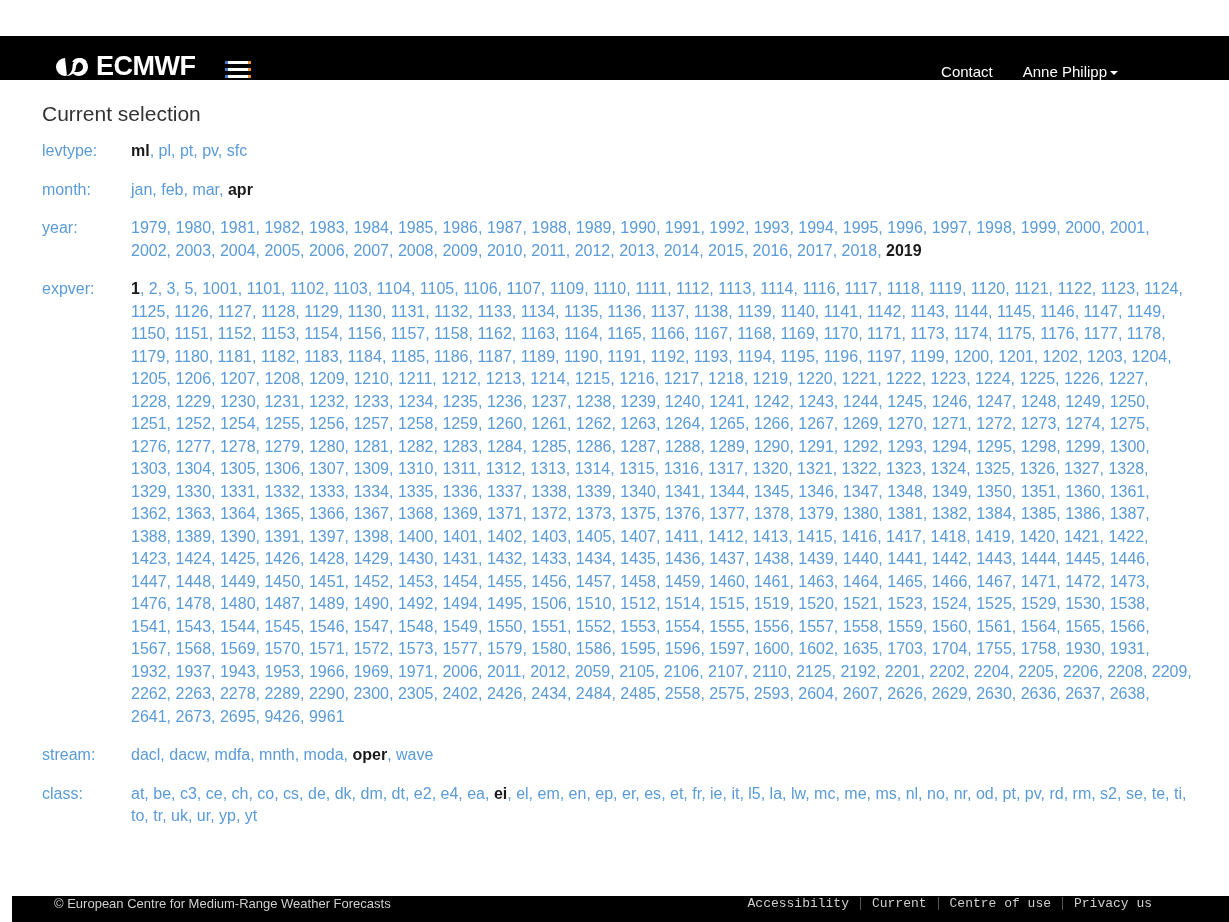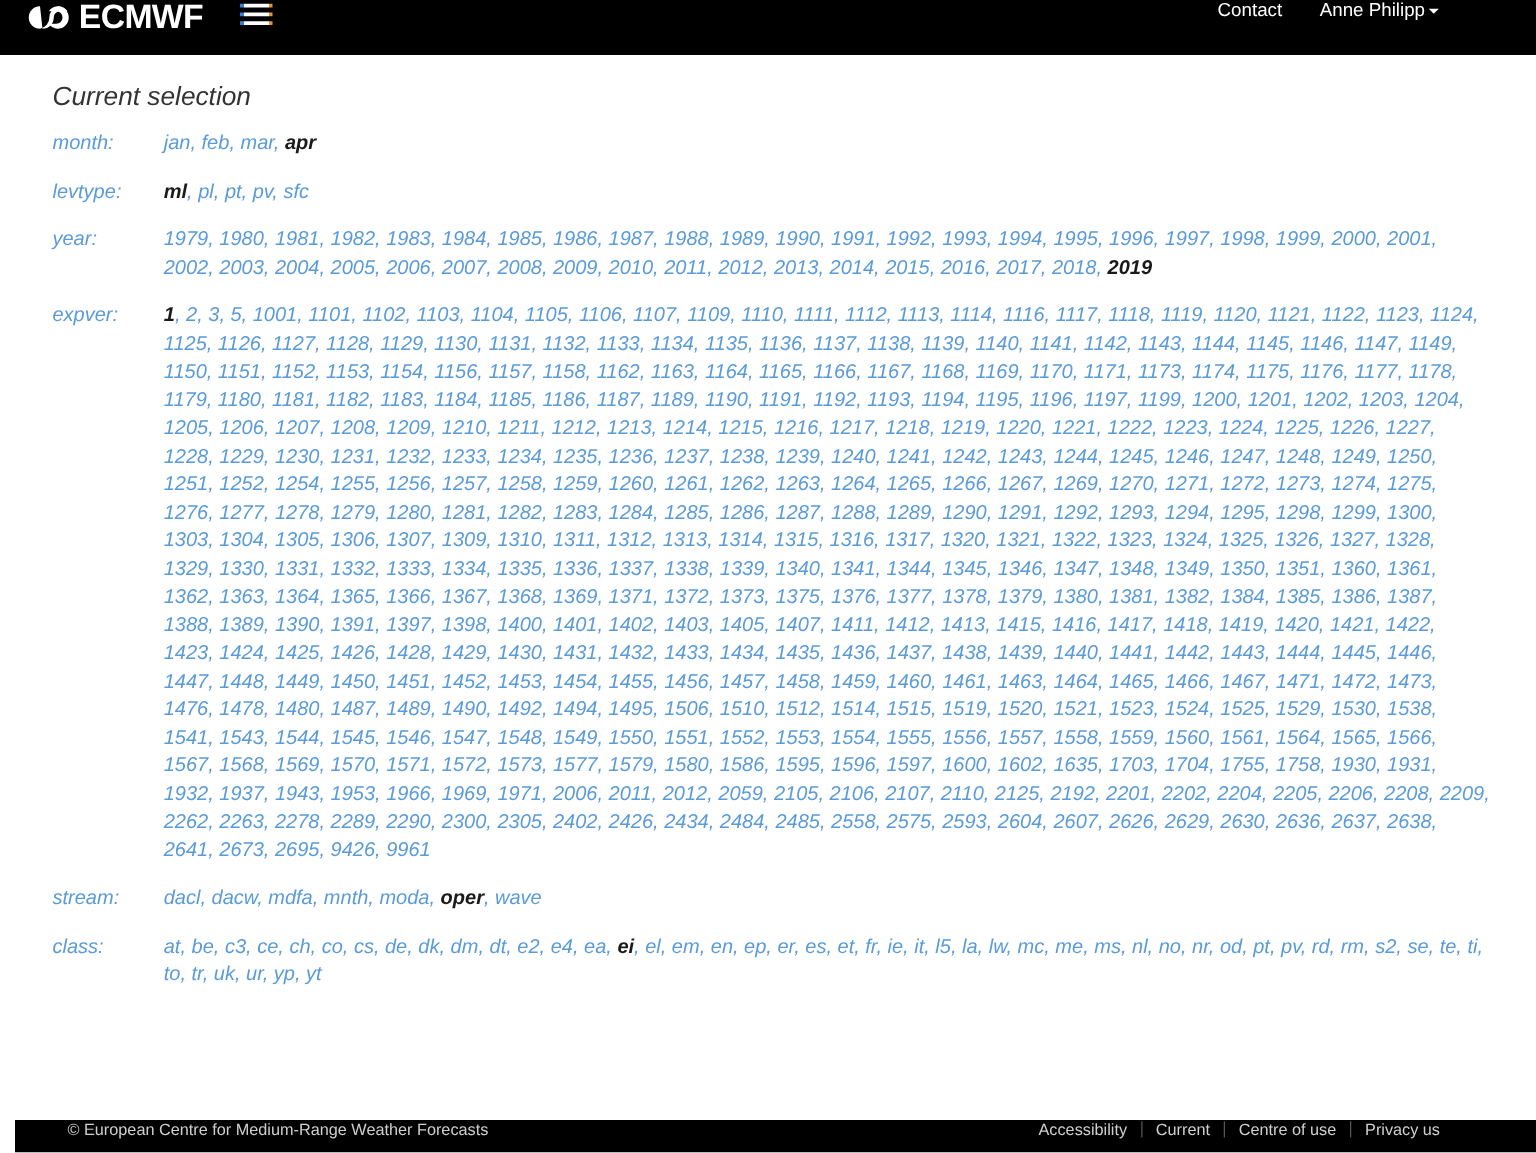--- a/index.html
+++ b/index.html
@@ -16,23 +16,24 @@
     color: #333333;
     overflow: hidden;
     position: relative;
   }
 
   
   .navbar {
     height: 44px;
     background: #000000;
     display: flex;
-    align-items: flex-start;
-    padding: 0 4px;
+    align-items: flex-end;
+    padding: 0 37px;
     box-sizing: border-box;
+    margin-top: 36px;
   }
   .brand {
     display: flex;
     align-items: center;
     gap: 7px;
     margin-left: 18px;
     text-decoration: none;
   }
   .logo-mark {
     width: 34px;
@@ -88,21 +89,20 @@
     margin-left: 3px;
     vertical-align: middle;
     border-left: 4px solid transparent;
     border-right: 4px solid transparent;
     border-top: 4px solid #ffffff;
   }
 
   
   .content {
     padding: 0;
-    font-style: italic;
   }
   .page-title {
     font-size: 21px;
     color: #333333;
     font-weight: 400;
     margin: 21px 0 14px 42px;
     line-height: 1.2;
   }
 
   .selection-table {
@@ -172,20 +172,21 @@
     align-items: center;
     padding-right: 58px;
   }
   .footer-links a {
     color: #cfcfcf;
     font-size: 13px;
     text-decoration: none;
     padding: 0 11px;
     cursor: pointer;
     white-space: nowrap;
+    font-family: Liberation Mono, monospace;
   }
   .footer-links .divider {
     width: 1px;
     height: 13px;
     background: #555555;
   }
 </style>
 </head>
 <body>
 
@@ -211,26 +212,26 @@
     <a class="nav-link" href="#"><span>Anne Philipp</span><span class="caret"></span></a>
   </div>
 </div>
 
 <div class="content">
   <h1 class="page-title">Current selection</h1>
 
   <table class="selection-table">
     <tbody id="selection-rows">
         <tr>
+          <td class="sel-label"><a href="#">levtype</a><span class="colon">:</span></td>
+          <td class="sel-values"><a href="#" class="v selected">ml</a><span class="sep">, </span><a href="#" class="v">pl</a><span class="sep">, </span><a href="#" class="v">pt</a><span class="sep">, </span><a href="#" class="v">pv</a><span class="sep">, </span><a href="#" class="v">sfc</a></td>
+        </tr>
+        <tr>
           <td class="sel-label"><a href="#">month</a><span class="colon">:</span></td>
           <td class="sel-values"><a href="#" class="v">jan</a><span class="sep">, </span><a href="#" class="v">feb</a><span class="sep">, </span><a href="#" class="v">mar</a><span class="sep">, </span><a href="#" class="v selected">apr</a></td>
-        </tr>
-        <tr>
-          <td class="sel-label"><a href="#">levtype</a><span class="colon">:</span></td>
-          <td class="sel-values"><a href="#" class="v selected">ml</a><span class="sep">, </span><a href="#" class="v">pl</a><span class="sep">, </span><a href="#" class="v">pt</a><span class="sep">, </span><a href="#" class="v">pv</a><span class="sep">, </span><a href="#" class="v">sfc</a></td>
         </tr>
         <tr>
           <td class="sel-label"><a href="#">year</a><span class="colon">:</span></td>
           <td class="sel-values"><a href="#" class="v">1979</a><span class="sep">, </span><a href="#" class="v">1980</a><span class="sep">, </span><a href="#" class="v">1981</a><span class="sep">, </span><a href="#" class="v">1982</a><span class="sep">, </span><a href="#" class="v">1983</a><span class="sep">, </span><a href="#" class="v">1984</a><span class="sep">, </span><a href="#" class="v">1985</a><span class="sep">, </span><a href="#" class="v">1986</a><span class="sep">, </span><a href="#" class="v">1987</a><span class="sep">, </span><a href="#" class="v">1988</a><span class="sep">, </span><a href="#" class="v">1989</a><span class="sep">, </span><a href="#" class="v">1990</a><span class="sep">, </span><a href="#" class="v">1991</a><span class="sep">, </span><a href="#" class="v">1992</a><span class="sep">, </span><a href="#" class="v">1993</a><span class="sep">, </span><a href="#" class="v">1994</a><span class="sep">, </span><a href="#" class="v">1995</a><span class="sep">, </span><a href="#" class="v">1996</a><span class="sep">, </span><a href="#" class="v">1997</a><span class="sep">, </span><a href="#" class="v">1998</a><span class="sep">, </span><a href="#" class="v">1999</a><span class="sep">, </span><a href="#" class="v">2000</a><span class="sep">, </span><a href="#" class="v">2001</a><span class="sep">, </span><a href="#" class="v">2002</a><span class="sep">, </span><a href="#" class="v">2003</a><span class="sep">, </span><a href="#" class="v">2004</a><span class="sep">, </span><a href="#" class="v">2005</a><span class="sep">, </span><a href="#" class="v">2006</a><span class="sep">, </span><a href="#" class="v">2007</a><span class="sep">, </span><a href="#" class="v">2008</a><span class="sep">, </span><a href="#" class="v">2009</a><span class="sep">, </span><a href="#" class="v">2010</a><span class="sep">, </span><a href="#" class="v">2011</a><span class="sep">, </span><a href="#" class="v">2012</a><span class="sep">, </span><a href="#" class="v">2013</a><span class="sep">, </span><a href="#" class="v">2014</a><span class="sep">, </span><a href="#" class="v">2015</a><span class="sep">, </span><a href="#" class="v">2016</a><span class="sep">, </span><a href="#" class="v">2017</a><span class="sep">, </span><a href="#" class="v">2018</a><span class="sep">, </span><a href="#" class="v selected">2019</a></td>
         </tr>
         <tr>
           <td class="sel-label"><a href="#">expver</a><span class="colon">:</span></td>
           <td class="sel-values"><a href="#" class="v selected">1</a><span class="sep">, </span><a href="#" class="v">2</a><span class="sep">, </span><a href="#" class="v">3</a><span class="sep">, </span><a href="#" class="v">5</a><span class="sep">, </span><a href="#" class="v">1001</a><span class="sep">, </span><a href="#" class="v">1101</a><span class="sep">, </span><a href="#" class="v">1102</a><span class="sep">, </span><a href="#" class="v">1103</a><span class="sep">, </span><a href="#" class="v">1104</a><span class="sep">, </span><a href="#" class="v">1105</a><span class="sep">, </span><a href="#" class="v">1106</a><span class="sep">, </span><a href="#" class="v">1107</a><span class="sep">, </span><a href="#" class="v">1109</a><span class="sep">, </span><a href="#" class="v">1110</a><span class="sep">, </span><a href="#" class="v">1111</a><span class="sep">, </span><a href="#" class="v">1112</a><span class="sep">, </span><a href="#" class="v">1113</a><span class="sep">, </span><a href="#" class="v">1114</a><span class="sep">, </span><a href="#" class="v">1116</a><span class="sep">, </span><a href="#" class="v">1117</a><span class="sep">, </span><a href="#" class="v">1118</a><span class="sep">, </span><a href="#" class="v">1119</a><span class="sep">, </span><a href="#" class="v">1120</a><span class="sep">, </span><a href="#" class="v">1121</a><span class="sep">, </span><a href="#" class="v">1122</a><span class="sep">, </span><a href="#" class="v">1123</a><span class="sep">, </span><a href="#" class="v">1124</a><span class="sep">, </span><a href="#" class="v">1125</a><span class="sep">, </span><a href="#" class="v">1126</a><span class="sep">, </span><a href="#" class="v">1127</a><span class="sep">, </span><a href="#" class="v">1128</a><span class="sep">, </span><a href="#" class="v">1129</a><span class="sep">, </span><a href="#" class="v">1130</a><span class="sep">, </span><a href="#" class="v">1131</a><span class="sep">, </span><a href="#" class="v">1132</a><span class="sep">, </span><a href="#" class="v">1133</a><span class="sep">, </span><a href="#" class="v">1134</a><span class="sep">, </span><a href="#" class="v">1135</a><span class="sep">, </span><a href="#" class="v">1136</a><span class="sep">, </span><a href="#" class="v">1137</a><span class="sep">, </span><a href="#" class="v">1138</a><span class="sep">, </span><a href="#" class="v">1139</a><span class="sep">, </span><a href="#" class="v">1140</a><span class="sep">, </span><a href="#" class="v">1141</a><span class="sep">, </span><a href="#" class="v">1142</a><span class="sep">, </span><a href="#" class="v">1143</a><span class="sep">, </span><a href="#" class="v">1144</a><span class="sep">, </span><a href="#" class="v">1145</a><span class="sep">, </span><a href="#" class="v">1146</a><span class="sep">, </span><a href="#" class="v">1147</a><span class="sep">, </span><a href="#" class="v">1149</a><span class="sep">, </span><a href="#" class="v">1150</a><span class="sep">, </span><a href="#" class="v">1151</a><span class="sep">, </span><a href="#" class="v">1152</a><span class="sep">, </span><a href="#" class="v">1153</a><span class="sep">, </span><a href="#" class="v">1154</a><span class="sep">, </span><a href="#" class="v">1156</a><span class="sep">, </span><a href="#" class="v">1157</a><span class="sep">, </span><a href="#" class="v">1158</a><span class="sep">, </span><a href="#" class="v">1162</a><span class="sep">, </span><a href="#" class="v">1163</a><span class="sep">, </span><a href="#" class="v">1164</a><span class="sep">, </span><a href="#" class="v">1165</a><span class="sep">, </span><a href="#" class="v">1166</a><span class="sep">, </span><a href="#" class="v">1167</a><span class="sep">, </span><a href="#" class="v">1168</a><span class="sep">, </span><a href="#" class="v">1169</a><span class="sep">, </span><a href="#" class="v">1170</a><span class="sep">, </span><a href="#" class="v">1171</a><span class="sep">, </span><a href="#" class="v">1173</a><span class="sep">, </span><a href="#" class="v">1174</a><span class="sep">, </span><a href="#" class="v">1175</a><span class="sep">, </span><a href="#" class="v">1176</a><span class="sep">, </span><a href="#" class="v">1177</a><span class="sep">, </span><a href="#" class="v">1178</a><span class="sep">, </span><a href="#" class="v">1179</a><span class="sep">, </span><a href="#" class="v">1180</a><span class="sep">, </span><a href="#" class="v">1181</a><span class="sep">, </span><a href="#" class="v">1182</a><span class="sep">, </span><a href="#" class="v">1183</a><span class="sep">, </span><a href="#" class="v">1184</a><span class="sep">, </span><a href="#" class="v">1185</a><span class="sep">, </span><a href="#" class="v">1186</a><span class="sep">, </span><a href="#" class="v">1187</a><span class="sep">, </span><a href="#" class="v">1189</a><span class="sep">, </span><a href="#" class="v">1190</a><span class="sep">, </span><a href="#" class="v">1191</a><span class="sep">, </span><a href="#" class="v">1192</a><span class="sep">, </span><a href="#" class="v">1193</a><span class="sep">, </span><a href="#" class="v">1194</a><span class="sep">, </span><a href="#" class="v">1195</a><span class="sep">, </span><a href="#" class="v">1196</a><span class="sep">, </span><a href="#" class="v">1197</a><span class="sep">, </span><a href="#" class="v">1199</a><span class="sep">, </span><a href="#" class="v">1200</a><span class="sep">, </span><a href="#" class="v">1201</a><span class="sep">, </span><a href="#" class="v">1202</a><span class="sep">, </span><a href="#" class="v">1203</a><span class="sep">, </span><a href="#" class="v">1204</a><span class="sep">, </span><a href="#" class="v">1205</a><span class="sep">, </span><a href="#" class="v">1206</a><span class="sep">, </span><a href="#" class="v">1207</a><span class="sep">, </span><a href="#" class="v">1208</a><span class="sep">, </span><a href="#" class="v">1209</a><span class="sep">, </span><a href="#" class="v">1210</a><span class="sep">, </span><a href="#" class="v">1211</a><span class="sep">, </span><a href="#" class="v">1212</a><span class="sep">, </span><a href="#" class="v">1213</a><span class="sep">, </span><a href="#" class="v">1214</a><span class="sep">, </span><a href="#" class="v">1215</a><span class="sep">, </span><a href="#" class="v">1216</a><span class="sep">, </span><a href="#" class="v">1217</a><span class="sep">, </span><a href="#" class="v">1218</a><span class="sep">, </span><a href="#" class="v">1219</a><span class="sep">, </span><a href="#" class="v">1220</a><span class="sep">, </span><a href="#" class="v">1221</a><span class="sep">, </span><a href="#" class="v">1222</a><span class="sep">, </span><a href="#" class="v">1223</a><span class="sep">, </span><a href="#" class="v">1224</a><span class="sep">, </span><a href="#" class="v">1225</a><span class="sep">, </span><a href="#" class="v">1226</a><span class="sep">, </span><a href="#" class="v">1227</a><span class="sep">, </span><a href="#" class="v">1228</a><span class="sep">, </span><a href="#" class="v">1229</a><span class="sep">, </span><a href="#" class="v">1230</a><span class="sep">, </span><a href="#" class="v">1231</a><span class="sep">, </span><a href="#" class="v">1232</a><span class="sep">, </span><a href="#" class="v">1233</a><span class="sep">, </span><a href="#" class="v">1234</a><span class="sep">, </span><a href="#" class="v">1235</a><span class="sep">, </span><a href="#" class="v">1236</a><span class="sep">, </span><a href="#" class="v">1237</a><span class="sep">, </span><a href="#" class="v">1238</a><span class="sep">, </span><a href="#" class="v">1239</a><span class="sep">, </span><a href="#" class="v">1240</a><span class="sep">, </span><a href="#" class="v">1241</a><span class="sep">, </span><a href="#" class="v">1242</a><span class="sep">, </span><a href="#" class="v">1243</a><span class="sep">, </span><a href="#" class="v">1244</a><span class="sep">, </span><a href="#" class="v">1245</a><span class="sep">, </span><a href="#" class="v">1246</a><span class="sep">, </span><a href="#" class="v">1247</a><span class="sep">, </span><a href="#" class="v">1248</a><span class="sep">, </span><a href="#" class="v">1249</a><span class="sep">, </span><a href="#" class="v">1250</a><span class="sep">, </span><a href="#" class="v">1251</a><span class="sep">, </span><a href="#" class="v">1252</a><span class="sep">, </span><a href="#" class="v">1254</a><span class="sep">, </span><a href="#" class="v">1255</a><span class="sep">, </span><a href="#" class="v">1256</a><span class="sep">, </span><a href="#" class="v">1257</a><span class="sep">, </span><a href="#" class="v">1258</a><span class="sep">, </span><a href="#" class="v">1259</a><span class="sep">, </span><a href="#" class="v">1260</a><span class="sep">, </span><a href="#" class="v">1261</a><span class="sep">, </span><a href="#" class="v">1262</a><span class="sep">, </span><a href="#" class="v">1263</a><span class="sep">, </span><a href="#" class="v">1264</a><span class="sep">, </span><a href="#" class="v">1265</a><span class="sep">, </span><a href="#" class="v">1266</a><span class="sep">, </span><a href="#" class="v">1267</a><span class="sep">, </span><a href="#" class="v">1269</a><span class="sep">, </span><a href="#" class="v">1270</a><span class="sep">, </span><a href="#" class="v">1271</a><span class="sep">, </span><a href="#" class="v">1272</a><span class="sep">, </span><a href="#" class="v">1273</a><span class="sep">, </span><a href="#" class="v">1274</a><span class="sep">, </span><a href="#" class="v">1275</a><span class="sep">, </span><a href="#" class="v">1276</a><span class="sep">, </span><a href="#" class="v">1277</a><span class="sep">, </span><a href="#" class="v">1278</a><span class="sep">, </span><a href="#" class="v">1279</a><span class="sep">, </span><a href="#" class="v">1280</a><span class="sep">, </span><a href="#" class="v">1281</a><span class="sep">, </span><a href="#" class="v">1282</a><span class="sep">, </span><a href="#" class="v">1283</a><span class="sep">, </span><a href="#" class="v">1284</a><span class="sep">, </span><a href="#" class="v">1285</a><span class="sep">, </span><a href="#" class="v">1286</a><span class="sep">, </span><a href="#" class="v">1287</a><span class="sep">, </span><a href="#" class="v">1288</a><span class="sep">, </span><a href="#" class="v">1289</a><span class="sep">, </span><a href="#" class="v">1290</a><span class="sep">, </span><a href="#" class="v">1291</a><span class="sep">, </span><a href="#" class="v">1292</a><span class="sep">, </span><a href="#" class="v">1293</a><span class="sep">, </span><a href="#" class="v">1294</a><span class="sep">, </span><a href="#" class="v">1295</a><span class="sep">, </span><a href="#" class="v">1298</a><span class="sep">, </span><a href="#" class="v">1299</a><span class="sep">, </span><a href="#" class="v">1300</a><span class="sep">, </span><a href="#" class="v">1303</a><span class="sep">, </span><a href="#" class="v">1304</a><span class="sep">, </span><a href="#" class="v">1305</a><span class="sep">, </span><a href="#" class="v">1306</a><span class="sep">, </span><a href="#" class="v">1307</a><span class="sep">, </span><a href="#" class="v">1309</a><span class="sep">, </span><a href="#" class="v">1310</a><span class="sep">, </span><a href="#" class="v">1311</a><span class="sep">, </span><a href="#" class="v">1312</a><span class="sep">, </span><a href="#" class="v">1313</a><span class="sep">, </span><a href="#" class="v">1314</a><span class="sep">, </span><a href="#" class="v">1315</a><span class="sep">, </span><a href="#" class="v">1316</a><span class="sep">, </span><a href="#" class="v">1317</a><span class="sep">, </span><a href="#" class="v">1320</a><span class="sep">, </span><a href="#" class="v">1321</a><span class="sep">, </span><a href="#" class="v">1322</a><span class="sep">, </span><a href="#" class="v">1323</a><span class="sep">, </span><a href="#" class="v">1324</a><span class="sep">, </span><a href="#" class="v">1325</a><span class="sep">, </span><a href="#" class="v">1326</a><span class="sep">, </span><a href="#" class="v">1327</a><span class="sep">, </span><a href="#" class="v">1328</a><span class="sep">, </span><a href="#" class="v">1329</a><span class="sep">, </span><a href="#" class="v">1330</a><span class="sep">, </span><a href="#" class="v">1331</a><span class="sep">, </span><a href="#" class="v">1332</a><span class="sep">, </span><a href="#" class="v">1333</a><span class="sep">, </span><a href="#" class="v">1334</a><span class="sep">, </span><a href="#" class="v">1335</a><span class="sep">, </span><a href="#" class="v">1336</a><span class="sep">, </span><a href="#" class="v">1337</a><span class="sep">, </span><a href="#" class="v">1338</a><span class="sep">, </span><a href="#" class="v">1339</a><span class="sep">, </span><a href="#" class="v">1340</a><span class="sep">, </span><a href="#" class="v">1341</a><span class="sep">, </span><a href="#" class="v">1344</a><span class="sep">, </span><a href="#" class="v">1345</a><span class="sep">, </span><a href="#" class="v">1346</a><span class="sep">, </span><a href="#" class="v">1347</a><span class="sep">, </span><a href="#" class="v">1348</a><span class="sep">, </span><a href="#" class="v">1349</a><span class="sep">, </span><a href="#" class="v">1350</a><span class="sep">, </span><a href="#" class="v">1351</a><span class="sep">, </span><a href="#" class="v">1360</a><span class="sep">, </span><a href="#" class="v">1361</a><span class="sep">, </span><a href="#" class="v">1362</a><span class="sep">, </span><a href="#" class="v">1363</a><span class="sep">, </span><a href="#" class="v">1364</a><span class="sep">, </span><a href="#" class="v">1365</a><span class="sep">, </span><a href="#" class="v">1366</a><span class="sep">, </span><a href="#" class="v">1367</a><span class="sep">, </span><a href="#" class="v">1368</a><span class="sep">, </span><a href="#" class="v">1369</a><span class="sep">, </span><a href="#" class="v">1371</a><span class="sep">, </span><a href="#" class="v">1372</a><span class="sep">, </span><a href="#" class="v">1373</a><span class="sep">, </span><a href="#" class="v">1375</a><span class="sep">, </span><a href="#" class="v">1376</a><span class="sep">, </span><a href="#" class="v">1377</a><span class="sep">, </span><a href="#" class="v">1378</a><span class="sep">, </span><a href="#" class="v">1379</a><span class="sep">, </span><a href="#" class="v">1380</a><span class="sep">, </span><a href="#" class="v">1381</a><span class="sep">, </span><a href="#" class="v">1382</a><span class="sep">, </span><a href="#" class="v">1384</a><span class="sep">, </span><a href="#" class="v">1385</a><span class="sep">, </span><a href="#" class="v">1386</a><span class="sep">, </span><a href="#" class="v">1387</a><span class="sep">, </span><a href="#" class="v">1388</a><span class="sep">, </span><a href="#" class="v">1389</a><span class="sep">, </span><a href="#" class="v">1390</a><span class="sep">, </span><a href="#" class="v">1391</a><span class="sep">, </span><a href="#" class="v">1397</a><span class="sep">, </span><a href="#" class="v">1398</a><span class="sep">, </span><a href="#" class="v">1400</a><span class="sep">, </span><a href="#" class="v">1401</a><span class="sep">, </span><a href="#" class="v">1402</a><span class="sep">, </span><a href="#" class="v">1403</a><span class="sep">, </span><a href="#" class="v">1405</a><span class="sep">, </span><a href="#" class="v">1407</a><span class="sep">, </span><a href="#" class="v">1411</a><span class="sep">, </span><a href="#" class="v">1412</a><span class="sep">, </span><a href="#" class="v">1413</a><span class="sep">, </span><a href="#" class="v">1415</a><span class="sep">, </span><a href="#" class="v">1416</a><span class="sep">, </span><a href="#" class="v">1417</a><span class="sep">, </span><a href="#" class="v">1418</a><span class="sep">, </span><a href="#" class="v">1419</a><span class="sep">, </span><a href="#" class="v">1420</a><span class="sep">, </span><a href="#" class="v">1421</a><span class="sep">, </span><a href="#" class="v">1422</a><span class="sep">, </span><a href="#" class="v">1423</a><span class="sep">, </span><a href="#" class="v">1424</a><span class="sep">, </span><a href="#" class="v">1425</a><span class="sep">, </span><a href="#" class="v">1426</a><span class="sep">, </span><a href="#" class="v">1428</a><span class="sep">, </span><a href="#" class="v">1429</a><span class="sep">, </span><a href="#" class="v">1430</a><span class="sep">, </span><a href="#" class="v">1431</a><span class="sep">, </span><a href="#" class="v">1432</a><span class="sep">, </span><a href="#" class="v">1433</a><span class="sep">, </span><a href="#" class="v">1434</a><span class="sep">, </span><a href="#" class="v">1435</a><span class="sep">, </span><a href="#" class="v">1436</a><span class="sep">, </span><a href="#" class="v">1437</a><span class="sep">, </span><a href="#" class="v">1438</a><span class="sep">, </span><a href="#" class="v">1439</a><span class="sep">, </span><a href="#" class="v">1440</a><span class="sep">, </span><a href="#" class="v">1441</a><span class="sep">, </span><a href="#" class="v">1442</a><span class="sep">, </span><a href="#" class="v">1443</a><span class="sep">, </span><a href="#" class="v">1444</a><span class="sep">, </span><a href="#" class="v">1445</a><span class="sep">, </span><a href="#" class="v">1446</a><span class="sep">, </span><a href="#" class="v">1447</a><span class="sep">, </span><a href="#" class="v">1448</a><span class="sep">, </span><a href="#" class="v">1449</a><span class="sep">, </span><a href="#" class="v">1450</a><span class="sep">, </span><a href="#" class="v">1451</a><span class="sep">, </span><a href="#" class="v">1452</a><span class="sep">, </span><a href="#" class="v">1453</a><span class="sep">, </span><a href="#" class="v">1454</a><span class="sep">, </span><a href="#" class="v">1455</a><span class="sep">, </span><a href="#" class="v">1456</a><span class="sep">, </span><a href="#" class="v">1457</a><span class="sep">, </span><a href="#" class="v">1458</a><span class="sep">, </span><a href="#" class="v">1459</a><span class="sep">, </span><a href="#" class="v">1460</a><span class="sep">, </span><a href="#" class="v">1461</a><span class="sep">, </span><a href="#" class="v">1463</a><span class="sep">, </span><a href="#" class="v">1464</a><span class="sep">, </span><a href="#" class="v">1465</a><span class="sep">, </span><a href="#" class="v">1466</a><span class="sep">, </span><a href="#" class="v">1467</a><span class="sep">, </span><a href="#" class="v">1471</a><span class="sep">, </span><a href="#" class="v">1472</a><span class="sep">, </span><a href="#" class="v">1473</a><span class="sep">, </span><a href="#" class="v">1476</a><span class="sep">, </span><a href="#" class="v">1478</a><span class="sep">, </span><a href="#" class="v">1480</a><span class="sep">, </span><a href="#" class="v">1487</a><span class="sep">, </span><a href="#" class="v">1489</a><span class="sep">, </span><a href="#" class="v">1490</a><span class="sep">, </span><a href="#" class="v">1492</a><span class="sep">, </span><a href="#" class="v">1494</a><span class="sep">, </span><a href="#" class="v">1495</a><span class="sep">, </span><a href="#" class="v">1506</a><span class="sep">, </span><a href="#" class="v">1510</a><span class="sep">, </span><a href="#" class="v">1512</a><span class="sep">, </span><a href="#" class="v">1514</a><span class="sep">, </span><a href="#" class="v">1515</a><span class="sep">, </span><a href="#" class="v">1519</a><span class="sep">, </span><a href="#" class="v">1520</a><span class="sep">, </span><a href="#" class="v">1521</a><span class="sep">, </span><a href="#" class="v">1523</a><span class="sep">, </span><a href="#" class="v">1524</a><span class="sep">, </span><a href="#" class="v">1525</a><span class="sep">, </span><a href="#" class="v">1529</a><span class="sep">, </span><a href="#" class="v">1530</a><span class="sep">, </span><a href="#" class="v">1538</a><span class="sep">, </span><a href="#" class="v">1541</a><span class="sep">, </span><a href="#" class="v">1543</a><span class="sep">, </span><a href="#" class="v">1544</a><span class="sep">, </span><a href="#" class="v">1545</a><span class="sep">, </span><a href="#" class="v">1546</a><span class="sep">, </span><a href="#" class="v">1547</a><span class="sep">, </span><a href="#" class="v">1548</a><span class="sep">, </span><a href="#" class="v">1549</a><span class="sep">, </span><a href="#" class="v">1550</a><span class="sep">, </span><a href="#" class="v">1551</a><span class="sep">, </span><a href="#" class="v">1552</a><span class="sep">, </span><a href="#" class="v">1553</a><span class="sep">, </span><a href="#" class="v">1554</a><span class="sep">, </span><a href="#" class="v">1555</a><span class="sep">, </span><a href="#" class="v">1556</a><span class="sep">, </span><a href="#" class="v">1557</a><span class="sep">, </span><a href="#" class="v">1558</a><span class="sep">, </span><a href="#" class="v">1559</a><span class="sep">, </span><a href="#" class="v">1560</a><span class="sep">, </span><a href="#" class="v">1561</a><span class="sep">, </span><a href="#" class="v">1564</a><span class="sep">, </span><a href="#" class="v">1565</a><span class="sep">, </span><a href="#" class="v">1566</a><span class="sep">, </span><a href="#" class="v">1567</a><span class="sep">, </span><a href="#" class="v">1568</a><span class="sep">, </span><a href="#" class="v">1569</a><span class="sep">, </span><a href="#" class="v">1570</a><span class="sep">, </span><a href="#" class="v">1571</a><span class="sep">, </span><a href="#" class="v">1572</a><span class="sep">, </span><a href="#" class="v">1573</a><span class="sep">, </span><a href="#" class="v">1577</a><span class="sep">, </span><a href="#" class="v">1579</a><span class="sep">, </span><a href="#" class="v">1580</a><span class="sep">, </span><a href="#" class="v">1586</a><span class="sep">, </span><a href="#" class="v">1595</a><span class="sep">, </span><a href="#" class="v">1596</a><span class="sep">, </span><a href="#" class="v">1597</a><span class="sep">, </span><a href="#" class="v">1600</a><span class="sep">, </span><a href="#" class="v">1602</a><span class="sep">, </span><a href="#" class="v">1635</a><span class="sep">, </span><a href="#" class="v">1703</a><span class="sep">, </span><a href="#" class="v">1704</a><span class="sep">, </span><a href="#" class="v">1755</a><span class="sep">, </span><a href="#" class="v">1758</a><span class="sep">, </span><a href="#" class="v">1930</a><span class="sep">, </span><a href="#" class="v">1931</a><span class="sep">, </span><a href="#" class="v">1932</a><span class="sep">, </span><a href="#" class="v">1937</a><span class="sep">, </span><a href="#" class="v">1943</a><span class="sep">, </span><a href="#" class="v">1953</a><span class="sep">, </span><a href="#" class="v">1966</a><span class="sep">, </span><a href="#" class="v">1969</a><span class="sep">, </span><a href="#" class="v">1971</a><span class="sep">, </span><a href="#" class="v">2006</a><span class="sep">, </span><a href="#" class="v">2011</a><span class="sep">, </span><a href="#" class="v">2012</a><span class="sep">, </span><a href="#" class="v">2059</a><span class="sep">, </span><a href="#" class="v">2105</a><span class="sep">, </span><a href="#" class="v">2106</a><span class="sep">, </span><a href="#" class="v">2107</a><span class="sep">, </span><a href="#" class="v">2110</a><span class="sep">, </span><a href="#" class="v">2125</a><span class="sep">, </span><a href="#" class="v">2192</a><span class="sep">, </span><a href="#" class="v">2201</a><span class="sep">, </span><a href="#" class="v">2202</a><span class="sep">, </span><a href="#" class="v">2204</a><span class="sep">, </span><a href="#" class="v">2205</a><span class="sep">, </span><a href="#" class="v">2206</a><span class="sep">, </span><a href="#" class="v">2208</a><span class="sep">, </span><a href="#" class="v">2209</a><span class="sep">, </span><a href="#" class="v">2262</a><span class="sep">, </span><a href="#" class="v">2263</a><span class="sep">, </span><a href="#" class="v">2278</a><span class="sep">, </span><a href="#" class="v">2289</a><span class="sep">, </span><a href="#" class="v">2290</a><span class="sep">, </span><a href="#" class="v">2300</a><span class="sep">, </span><a href="#" class="v">2305</a><span class="sep">, </span><a href="#" class="v">2402</a><span class="sep">, </span><a href="#" class="v">2426</a><span class="sep">, </span><a href="#" class="v">2434</a><span class="sep">, </span><a href="#" class="v">2484</a><span class="sep">, </span><a href="#" class="v">2485</a><span class="sep">, </span><a href="#" class="v">2558</a><span class="sep">, </span><a href="#" class="v">2575</a><span class="sep">, </span><a href="#" class="v">2593</a><span class="sep">, </span><a href="#" class="v">2604</a><span class="sep">, </span><a href="#" class="v">2607</a><span class="sep">, </span><a href="#" class="v">2626</a><span class="sep">, </span><a href="#" class="v">2629</a><span class="sep">, </span><a href="#" class="v">2630</a><span class="sep">, </span><a href="#" class="v">2636</a><span class="sep">, </span><a href="#" class="v">2637</a><span class="sep">, </span><a href="#" class="v">2638</a><span class="sep">, </span><a href="#" class="v">2641</a><span class="sep">, </span><a href="#" class="v">2673</a><span class="sep">, </span><a href="#" class="v">2695</a><span class="sep">, </span><a href="#" class="v">9426</a><span class="sep">, </span><a href="#" class="v">9961</a></td>
         </tr>
         <tr>

